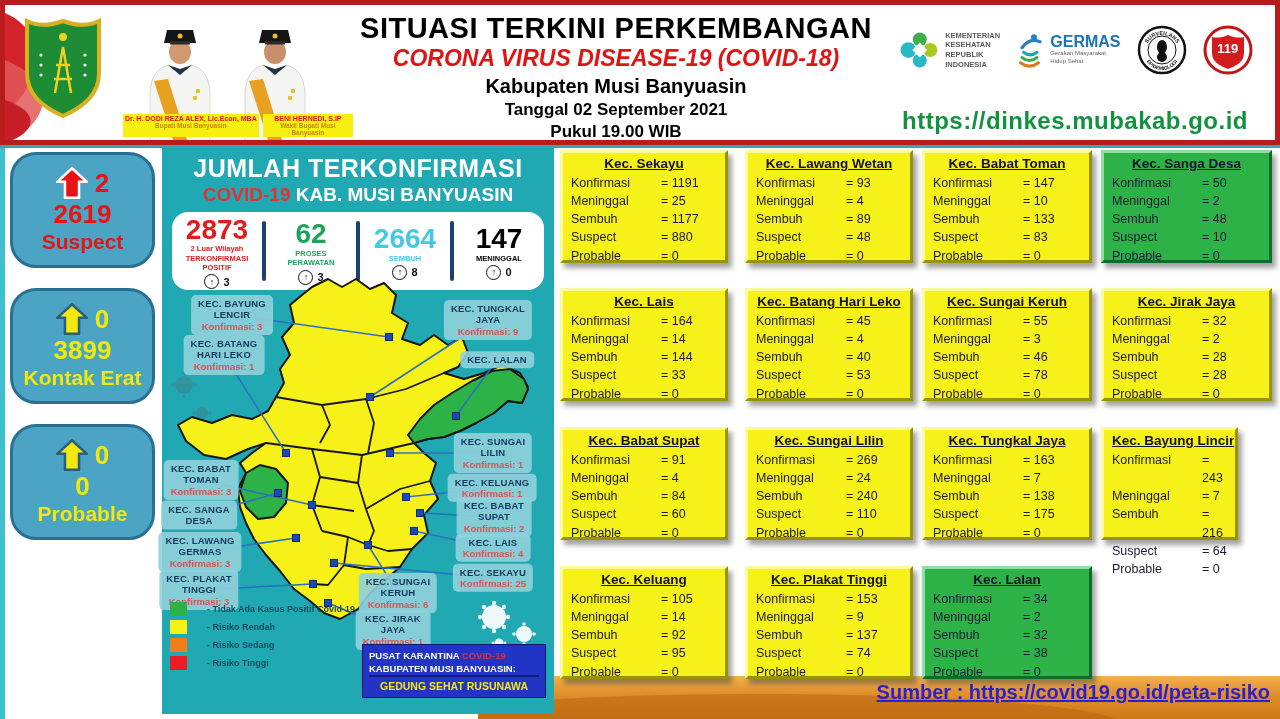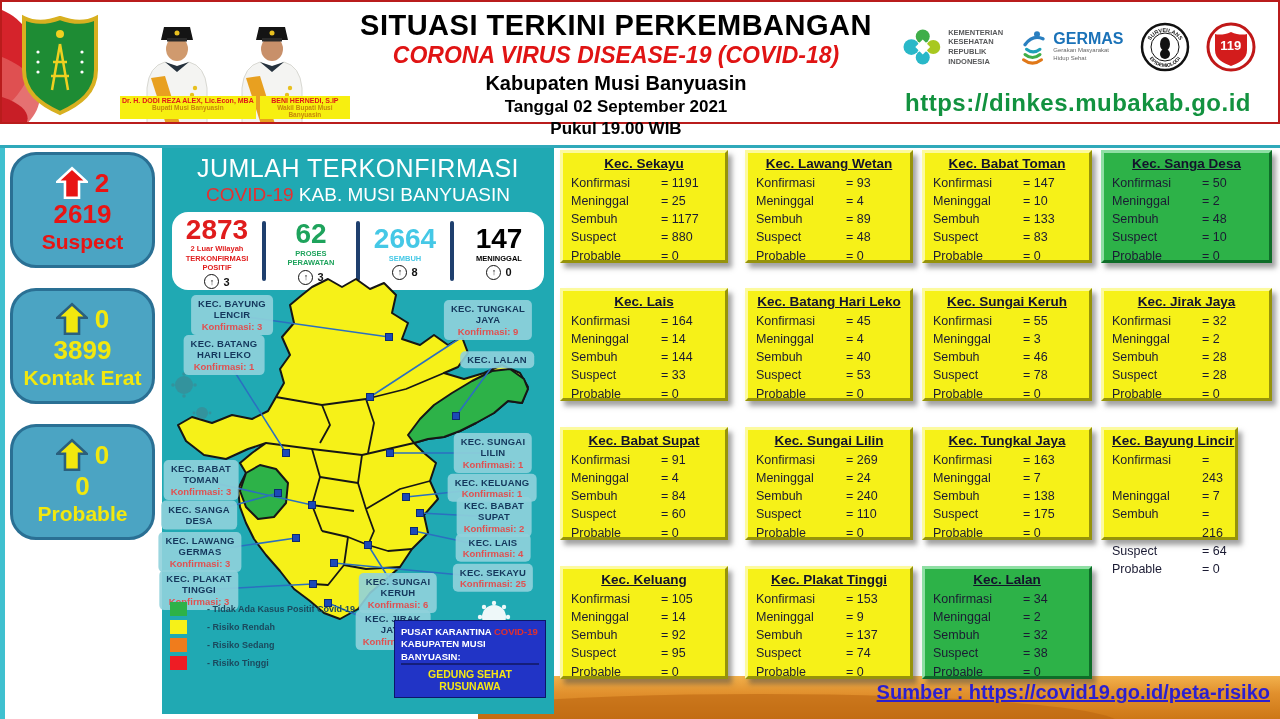--- a/index.html
+++ b/index.html
@@ -1,20 +1,20 @@
 <!DOCTYPE html>
 <html><head>
 <meta charset="utf-8">
 <style>
   html,body{margin:0;padding:0}
   .page{position:relative;width:1280px;height:719px;overflow:hidden;background:#fff;
         font-family:"Liberation Sans","DejaVu Sans",sans-serif;}
   
-  .header{position:absolute;left:0;top:0;width:1280px;height:124px;box-sizing:border-box;
-          border:2px solid #b91c1c;background:#fff;display:flex;z-index:3}
+  .header{position:absolute;left:0;top:0;width:1280px;height:145px;box-sizing:border-box;
+          border:5px solid #b91c1c;background:#fff;display:flex;z-index:3}
   .header-underline{position:absolute;left:0;top:145px;width:1280px;height:3px;background:#2fa9ba;z-index:3}
   .hd-officials{width:352px;position:relative;overflow:hidden;flex:none}
   .hd-officials svg{position:absolute;inset:0}
   .name-strips{position:absolute;left:118px;right:4px;bottom:3px;display:flex;gap:4px;z-index:2}
   .strip{flex:1;background:#f7ef10;text-align:center;padding:1px 2px}
   .strip .nm{font-size:7px;font-weight:bold;color:#e01818;white-space:nowrap}
   .strip .tl{font-size:6.5px;font-weight:bold;color:#c8880a}
   .hd-center{flex:1;text-align:center;padding-top:7px}
   .ht1{font-size:29px;font-weight:bold;color:#000;letter-spacing:.5px;line-height:1.12}
   .ht2{font-size:23px;font-weight:bold;font-style:italic;color:#e01414;line-height:1.22}
@@ -42,21 +42,21 @@
   .sb-arrow{width:32px;height:34px}
   .sb-delta{font-size:26px;font-weight:bold;line-height:1}
   .sb-total{font-size:26px;font-weight:bold;line-height:1.15}
   .sb-label{font-size:21px;font-weight:bold;line-height:1.15}
   .side-box.red{color:#e81414}
   .side-box.yellow{color:#f2e80e}
   .side-box.red .sb-arrow polygon{fill:#e81414;stroke:#ffffff;stroke-width:8}
   .side-box.yellow .sb-arrow polygon{fill:#f2e80e;stroke:#2a5f7d;stroke-width:8}
   
   .map-panel{position:absolute;left:162px;top:148px;width:392px;height:566px;background:#20a9b3;z-index:2}
-  .mp-title{text-align:center;font-weight:normal;margin-top:7px}
+  .mp-title{text-align:center;font-weight:bold;margin-top:7px}
   .mp-t1{font-size:25px;color:#fff;letter-spacing:.5px;line-height:1.1}
   .mp-t2{font-size:19px;color:#fff;margin-top:1px}
   .mp-covid{color:#e53030}
   .stats{position:absolute;left:10px;right:10px;top:64px;height:78px;background:#fff;
          border-radius:16px;display:flex;align-items:stretch}
   .stat-col{flex:1;display:flex;flex-direction:column;align-items:center;justify-content:center;padding-top:2px}
   .st-val{font-size:28px;font-weight:bold;line-height:1.05}
   .st-lines{font-size:7.5px;font-weight:bold;text-align:center;line-height:1.25}
   .st-delta{display:flex;align-items:center;gap:4px;color:#111;font-size:11px;font-weight:bold;margin-top:2px}
   .circ{width:13px;height:13px;border:1.5px solid #111;border-radius:50%;display:flex;
@@ -70,21 +70,21 @@
   #leaders line{stroke:#2b6fc0;stroke-width:1.5}
   #markers rect{fill:#1b49b8;stroke:#0d2a70;stroke-width:1}
   .map-label{position:absolute;background:rgba(144,210,219,.9);border-radius:5px;padding:3px 7px;
              text-align:center;transform:translate(-50%,-50%);z-index:2}
   .ml-name{font-size:9.5px;font-weight:bold;color:#14375c;white-space:pre-line;line-height:1.2;letter-spacing:.2px}
   .ml-konf{font-size:9.5px;font-weight:bold;color:#e05050}
   .legend{position:absolute;left:8px;top:454px;z-index:3}
   .lg-row{display:flex;align-items:center;gap:20px;margin-bottom:4px}
   .lg-swatch{width:17px;height:14px;flex:none}
   .lg-text{font-size:9px;font-weight:bold;color:#1b4a5e}
-  .karantina{position:absolute;right:8px;bottom:16px;width:152px;background:#2134c6;
+  .karantina{position:absolute;right:8px;bottom:16px;width:184px;background:#2134c6;
              border:1px solid #0c1668;padding:5px 6px;z-index:3;box-sizing:border-box}
   .ka-l1,.ka-l2{font-size:9.5px;font-weight:bold;color:#fff;line-height:1.3}
   .ka-covid{color:#e03030}
   .ka-l3{padding-top:3px;border-top:2px solid #141e7a;font-size:10.5px;
          font-weight:bold;color:#f6e712;text-align:center}
   
   .card{position:absolute;height:113px;box-sizing:border-box;background:#f6f118;border:3px solid;
         border-color:#fcfa9e #96930a #96930a #fcfa9e;box-shadow:4px 5px 5px rgba(70,70,70,.5);
         padding:3px 8px 0;z-index:2}
   .card.green{background:#2db248;border-color:#8fdfa4 #0e6d28 #0e6d28 #8fdfa4}

